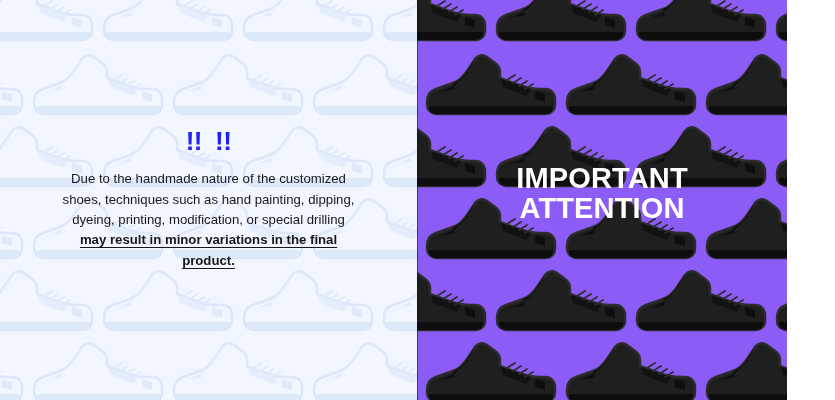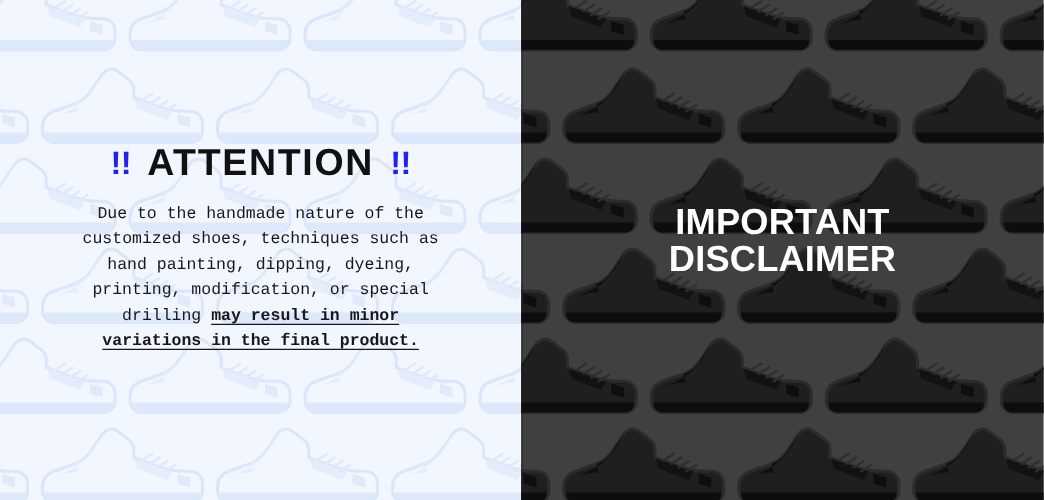--- a/index.html
+++ b/index.html
@@ -22,21 +22,21 @@
   }
 
   
   .panel {
     position: relative;
     height: 400px;
     overflow: hidden;
     box-sizing: border-box;
   }
   .panel-left  { width: 417px; background: #f2f6fe; }
-  .panel-right { width: 418px; background: #404040; }
+  .panel-right { width: 370px; background: #8b5cf6; }
 
   
   .pattern {
     position: absolute;
     inset: 0;
     pointer-events: none;
   }
   .pattern svg { display: block; width: 100%; height: 100%; }
 
   
@@ -93,21 +93,21 @@
     text-transform: none;
   }
   .heading-disclaimer .hd-line { display: block; }
 
   
   .body-copy {
     margin: 0;
     font-size: 13.2px;
     line-height: 1.55;
   }
-  .panel-left .body-copy  { color: #18181b; max-width: 300px; font-family: Liberation Mono, monospace; }
+  .panel-left .body-copy  { color: #18181b; max-width: 300px; }
   .panel-right .body-copy { color: #ffffff; max-width: 322px; }
 
   .emph {
     font-weight: 700;
     text-decoration: underline;
     text-underline-offset: 2.5px;
     text-decoration-thickness: 1.3px;
   }
 
   
@@ -176,21 +176,20 @@
           <use href="#sneaker-light" x="30" y="344"></use>
           <use href="#sneaker-light" x="170" y="344"></use>
           <use href="#sneaker-light" x="310" y="344"></use>
         </g>
       </svg>
     </div>
 
     <div class="content">
       <h2 class="heading heading-attention">
         <span class="bangs">!!</span>
-        <span>ATTENTION</span>
         <span class="bangs">!!</span>
       </h2>
       <p class="body-copy"><span>Due to the handmade nature of the customized shoes, techniques such as hand painting, dipping, dyeing, printing, modification, or special drilling </span><span class="emph">may result in minor variations in the final product.</span></p>
     </div>
   </section>
 
   <section class="panel panel-right">
 
     <div class="pattern">
       <svg viewBox="0 0 418 400" preserveAspectRatio="xMidYMid slice" aria-hidden="true">
@@ -239,19 +238,19 @@
           <use href="#sneaker-dark" x="30" y="344"></use>
           <use href="#sneaker-dark" x="170" y="344"></use>
           <use href="#sneaker-dark" x="310" y="344"></use>
         </g>
       </svg>
     </div>
 
     <div class="content">
       <h2 class="heading heading-disclaimer">
         <span class="hd-line">IMPORTANT</span>
-        <span class="hd-line">DISCLAIMER</span>
+        <span class="hd-line">ATTENTION</span>
       </h2>
     </div>
   </section>
 
   <div class="seam"></div>
 </div>
 
 </body></html>

